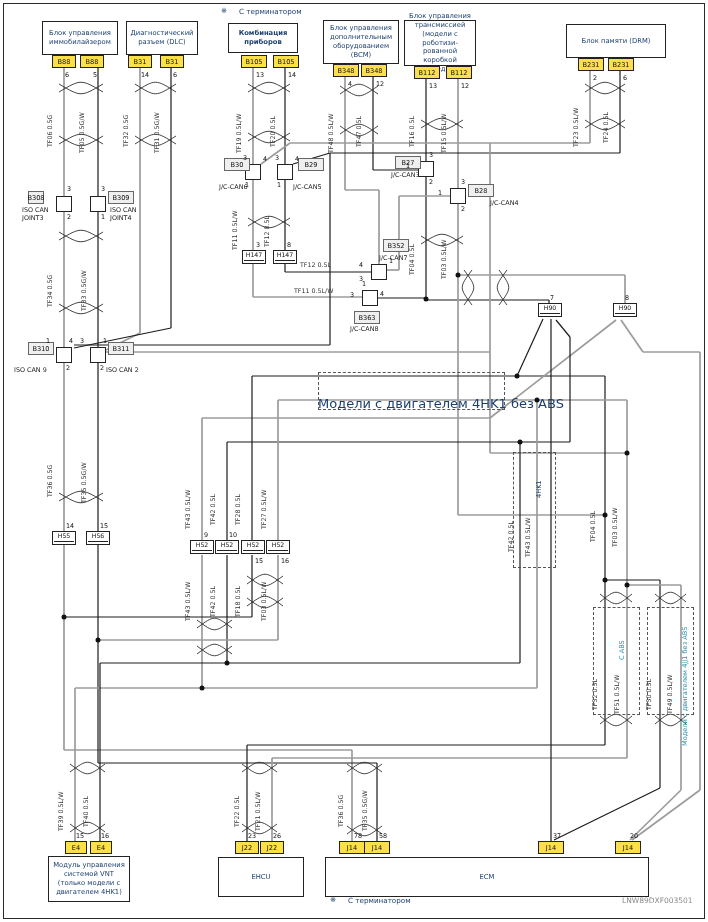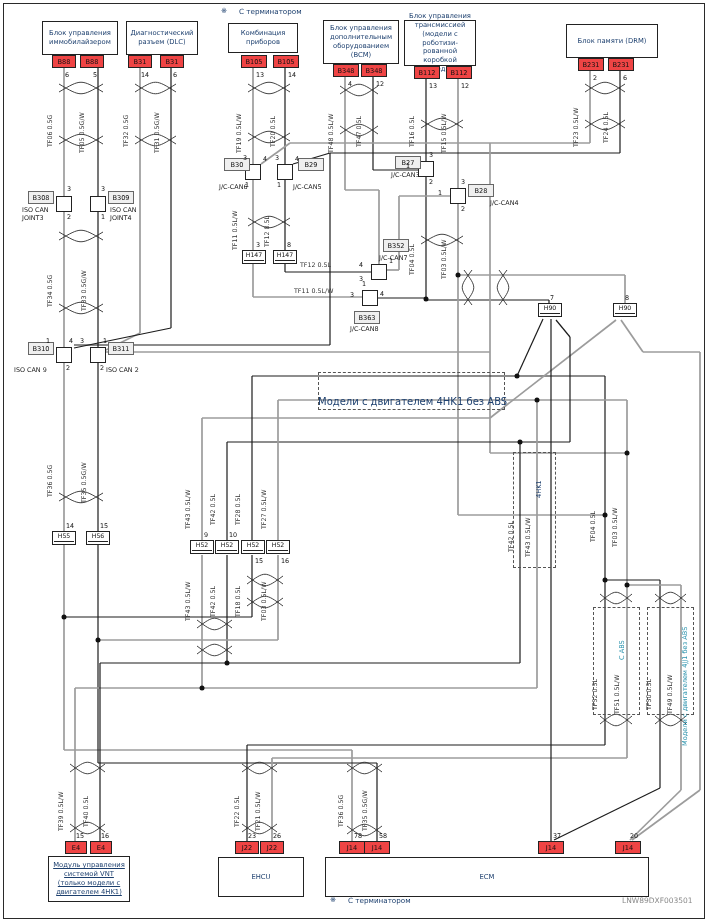--- a/index.html
+++ b/index.html
@@ -2,36 +2,36 @@
 <html><head>
 <meta charset="utf-8">
 <style>
   html,body{margin:0;padding:0;background:#fff;}
   #stage{position:relative;width:708px;height:922px;background:#fff;overflow:hidden;
          font-family:"DejaVu Sans",sans-serif;}
   #frame{position:absolute;left:3px;top:3px;width:700px;height:914px;border:1.4px solid #2a2a2a;}
   .devbox{position:absolute;border:1.4px solid #222;background:#fff;display:flex;align-items:center;
           justify-content:center;text-align:center;font-size:6.8px;line-height:1.3;color:#1c3f6e;
           padding:1px 2px;box-sizing:border-box;}
-  .tab{position:absolute;border:1.2px solid #222;background:#ef4444;font-size:6.6px;color:#111;
+  .tab{position:absolute;border:1.2px solid #222;background:#fde047;font-size:6.6px;color:#111;
        display:flex;align-items:center;justify-content:center;box-sizing:border-box;}
   .hconn{position:absolute;border:1.2px solid #222;background:#fff;font-size:6.2px;color:#111;
        display:flex;align-items:flex-start;justify-content:center;box-sizing:border-box;}
   .hconn:after{content:"";position:absolute;left:1px;right:1px;bottom:2px;border-top:1px solid #222;}
   .jsq{position:absolute;width:16px;height:16px;border:1.3px solid #222;background:#fff;box-sizing:border-box;}
   .jlab{position:absolute;border:1px solid #666;background:#efefef;font-size:6.6px;color:#111;
         display:flex;align-items:center;justify-content:center;box-sizing:border-box;}
   .sub{position:absolute;font-size:6.4px;color:#222;white-space:pre-line;line-height:1.25;}
   .pin{position:absolute;font-size:6.4px;color:#111;}
   .vlab{position:absolute;font-size:6.3px;color:#333;white-space:nowrap;
         transform:rotate(-90deg);transform-origin:left bottom;}
   .hlab{position:absolute;font-size:6.3px;color:#333;white-space:nowrap;}
   .note{position:absolute;font-size:7.2px;color:#1c3f6e;white-space:nowrap;}
   .dash{position:absolute;border:1.2px dashed #555;box-sizing:border-box;}
-  .dashlab{position:absolute;font-size:10px;color:#1c3f6e;text-align:left;white-space:nowrap;}
+  .dashlab{position:absolute;font-size:13px;color:#1c3f6e;text-align:left;white-space:nowrap;}
   .ann{position:absolute;font-size:6.6px;white-space:nowrap;transform:rotate(-90deg);
        transform-origin:left bottom;}
   .code{position:absolute;font-size:7.5px;color:#8a8a8a;}
   svg{position:absolute;left:0;top:0;}
 </style>
 </head>
 <body>
 
 <div id="stage">
   <div id="frame"></div>
@@ -297,21 +297,21 @@
       <div class="tab" style="left: 80px; top: 55px; width: 24px; height: 13px;">B88</div>
       <div class="pin" style="left: 93px; top: 71px;">5</div>
       <div class="devbox" style="left: 126px; top: 21px; width: 72px; height: 34px;">
         <span style="white-space: pre-line;">Диагностический
 разъем (DLC)</span>
       </div>
       <div class="tab" style="left: 128px; top: 55px; width: 24px; height: 13px;">B31</div>
       <div class="pin" style="left: 141px; top: 71px;">14</div>
       <div class="tab" style="left: 160px; top: 55px; width: 24px; height: 13px;">B31</div>
       <div class="pin" style="left: 173px; top: 71px;">6</div>
-      <div class="devbox" style="left: 228px; top: 23px; width: 70px; height: 30px;">
+      <div class="devbox" style="left: 228px; top: 23px; width: 70px; height: 30px; font-weight: bold;">
         <span style="white-space: pre-line;">Комбинация приборов</span>
       </div>
       <div class="tab" style="left: 241px; top: 55px; width: 26px; height: 13px;">B105</div>
       <div class="pin" style="left: 256px; top: 71px;">13</div>
       <div class="tab" style="left: 273px; top: 55px; width: 26px; height: 13px;">B105</div>
       <div class="pin" style="left: 288px; top: 71px;">14</div>
       <div class="devbox" style="left: 323px; top: 20px; width: 76px; height: 44px;">
         <span style="white-space: pre-line;">Блок управления
 дополнительным
 оборудованием
@@ -325,29 +325,29 @@
         <span style="white-space: pre-line;">Блок управления
 трансмиссией
 (модели с роботизи-
 рованной коробкой
 передач)</span>
       </div>
       <div class="tab" style="left: 414px; top: 66px; width: 26px; height: 13px;">B112</div>
       <div class="pin" style="left: 429px; top: 82px;">13</div>
       <div class="tab" style="left: 446px; top: 66px; width: 26px; height: 13px;">B112</div>
       <div class="pin" style="left: 461px; top: 82px;">12</div>
-      <div class="devbox" style="left: 566px; top: 24px; width: 92px; height: 34px;">
+      <div class="devbox" style="left: 566px; top: 24px; width: 100px; height: 34px;">
         <span style="white-space: pre-line;">Блок памяти (DRM)</span>
       </div>
       <div class="tab" style="left: 578px; top: 58px; width: 26px; height: 13px;">B231</div>
       <div class="pin" style="left: 593px; top: 74px;">2</div>
       <div class="tab" style="left: 608px; top: 58px; width: 26px; height: 13px;">B231</div>
       <div class="pin" style="left: 623px; top: 74px;">6</div>
       <div class="devbox" style="left: 48px; top: 856px; width: 82px; height: 46px;">
-        <span style="white-space: pre-line; text-decoration: underline;">Модуль управления
+        <span style="white-space: pre-line;">Модуль управления
 системой VNT
 (только модели с
 двигателем 4HK1)</span>
       </div>
       <div class="tab" style="left: 65px; top: 841px; width: 22px; height: 13px;">E4</div>
       <div class="pin" style="left: 76px; top: 832px;">15</div>
       <div class="tab" style="left: 90px; top: 841px; width: 22px; height: 13px;">E4</div>
       <div class="pin" style="left: 101px; top: 832px;">16</div>
       <div class="devbox" style="left: 218px; top: 857px; width: 86px; height: 40px;">
         <span style="white-space: pre-line;">EHCU</span>
@@ -361,21 +361,21 @@
       </div>
       <div class="tab" style="left: 339px; top: 841px; width: 26px; height: 13px;">J14</div>
       <div class="pin" style="left: 354px; top: 832px;">78</div>
       <div class="tab" style="left: 364px; top: 841px; width: 26px; height: 13px;">J14</div>
       <div class="pin" style="left: 379px; top: 832px;">58</div>
       <div class="tab" style="left: 538px; top: 841px; width: 26px; height: 13px;">J14</div>
       <div class="pin" style="left: 553px; top: 832px;">37</div>
       <div class="tab" style="left: 615px; top: 841px; width: 26px; height: 13px;">J14</div>
       <div class="pin" style="left: 630px; top: 832px;">20</div>
       <div class="jsq" style="left: 56px; top: 196px;"></div>
-      <div class="jlab" style="left: 28px; top: 191px; width: 26px; height: 13px;">B308</div>
+      <div class="jlab" style="left: 28px; top: 191px; width: 16px; height: 13px;">B308</div>
       <div class="sub" style="left: 22px; top: 206px;">ISO CAN
 JOINT3</div>
       <div class="pin" style="left: 67px; top: 185px;">3</div>
       <div class="pin" style="left: 67px; top: 213px;">2</div>
       <div class="jsq" style="left: 90px; top: 196px;"></div>
       <div class="jlab" style="left: 108px; top: 191px; width: 26px; height: 13px;">B309</div>
       <div class="sub" style="left: 110px; top: 206px;">ISO CAN
 JOINT4</div>
       <div class="pin" style="left: 101px; top: 185px;">3</div>
       <div class="pin" style="left: 101px; top: 213px;">1</div>

